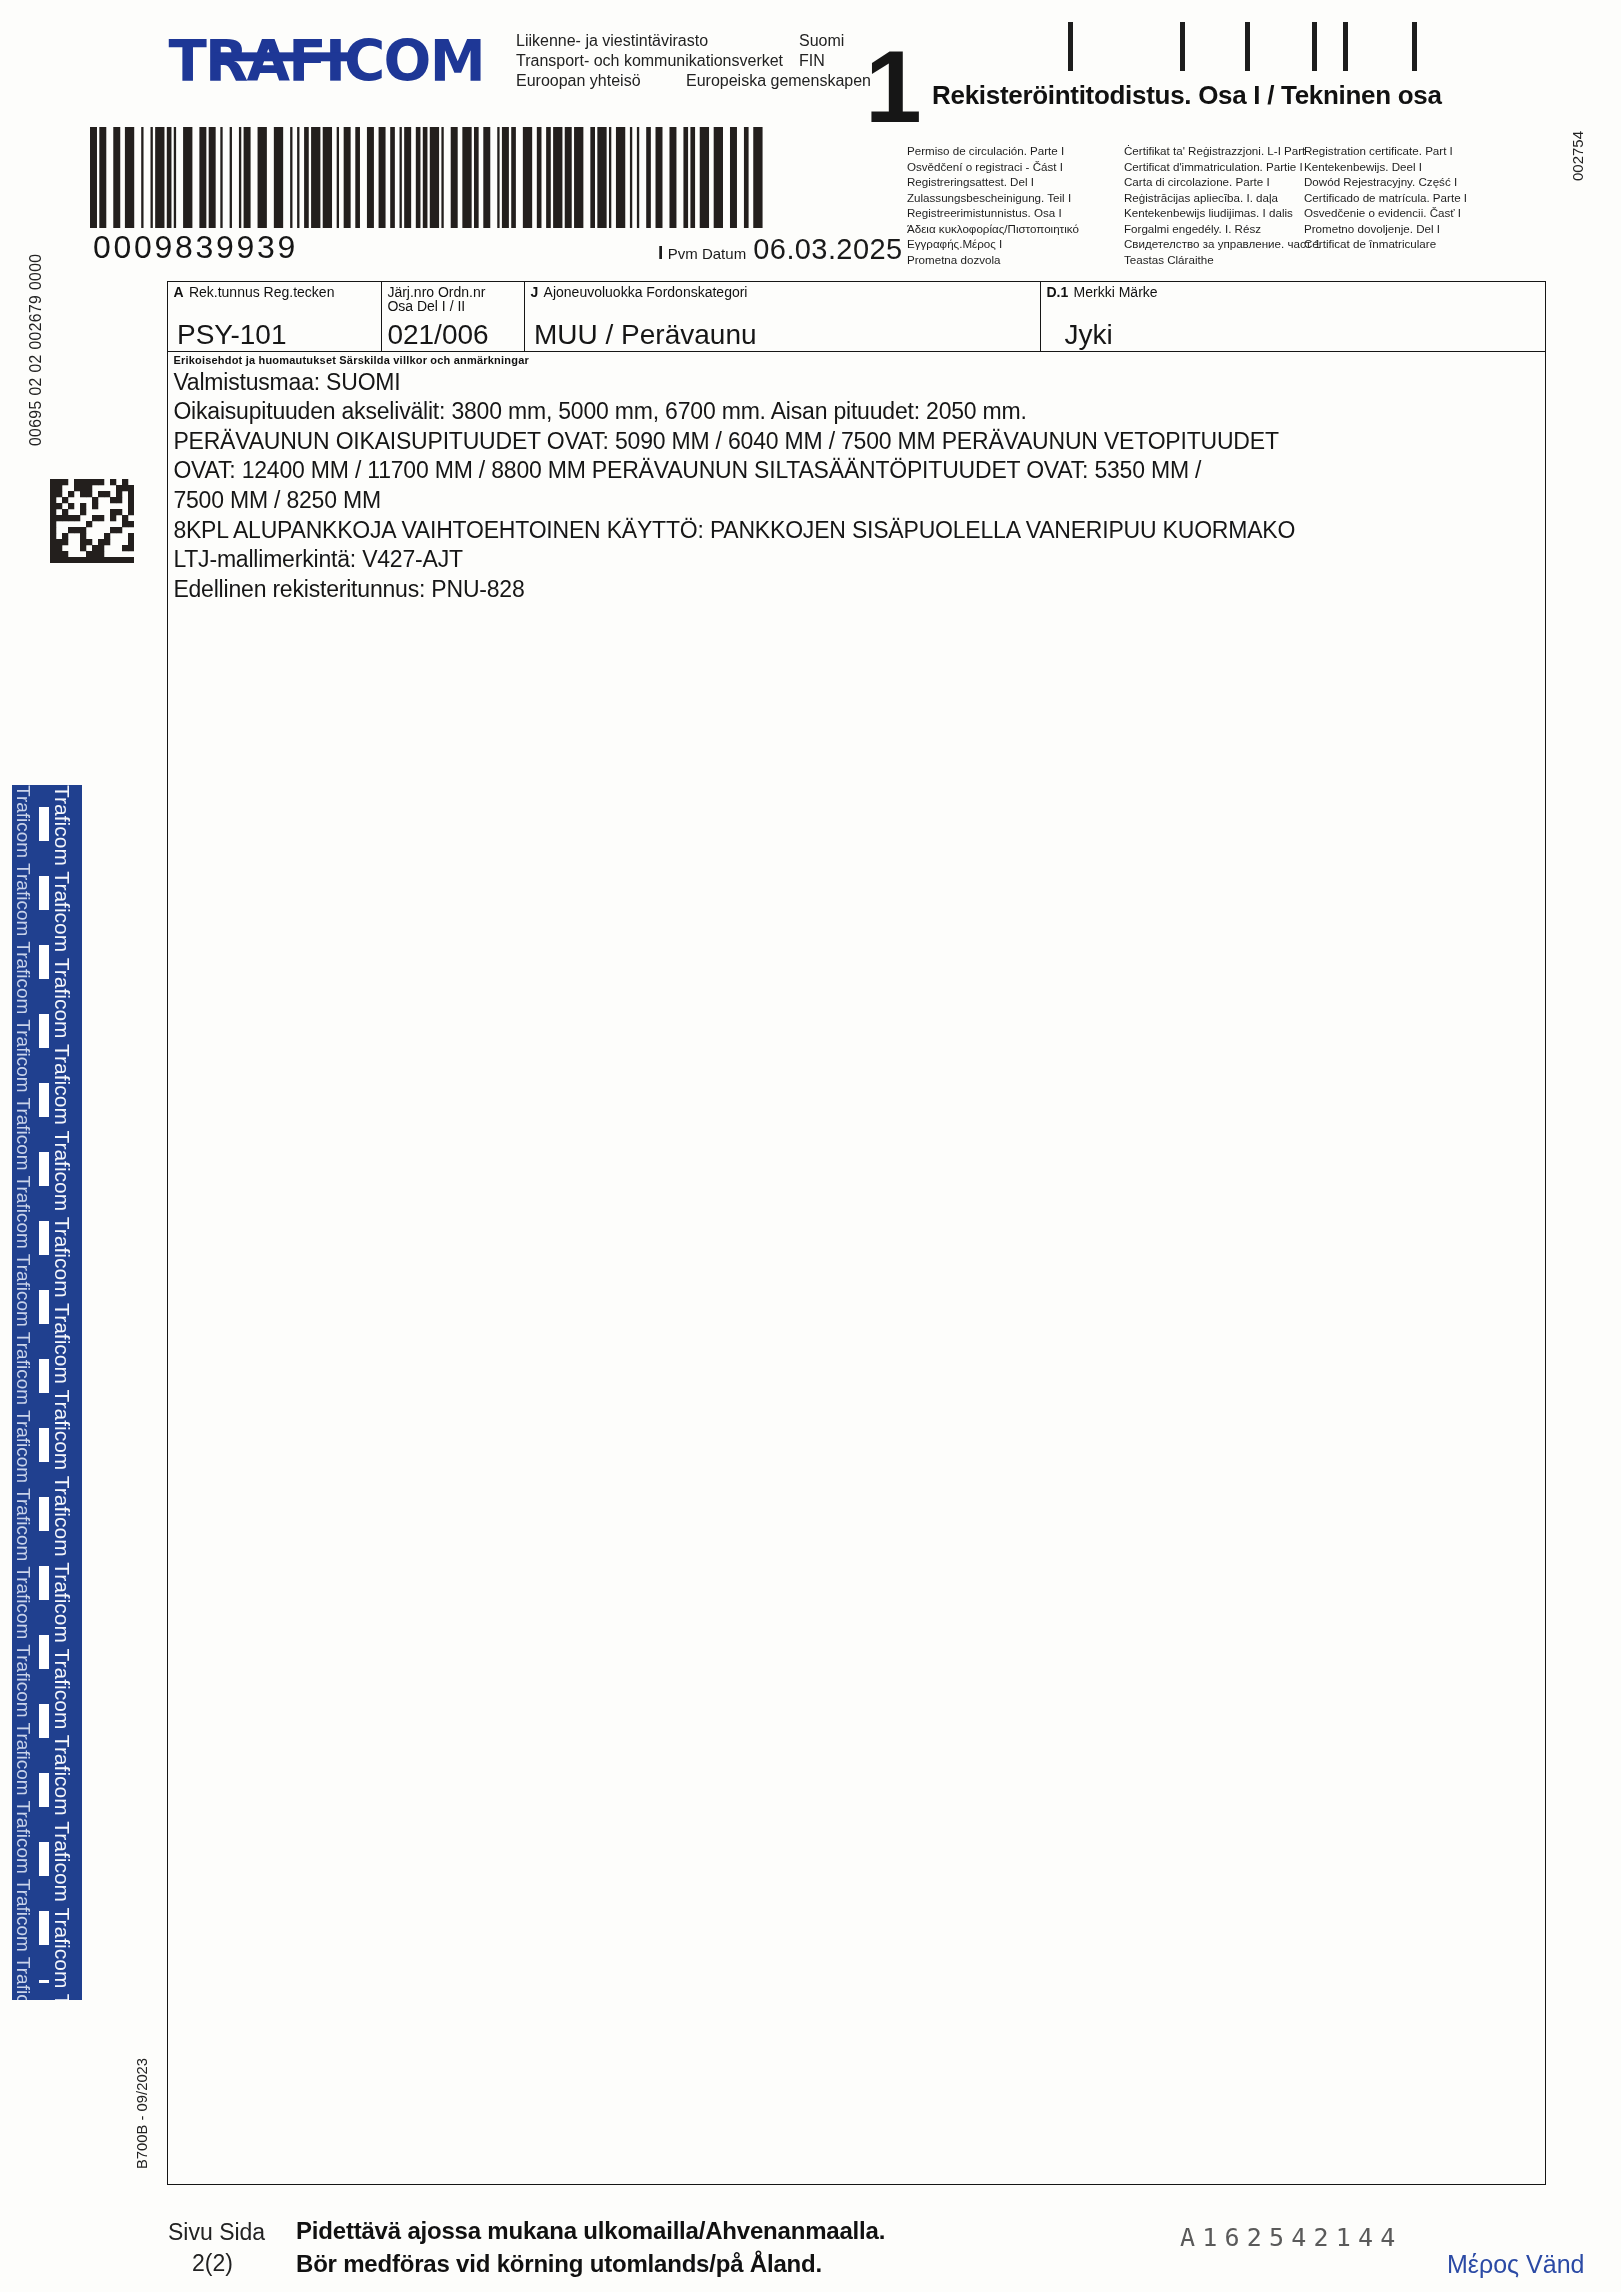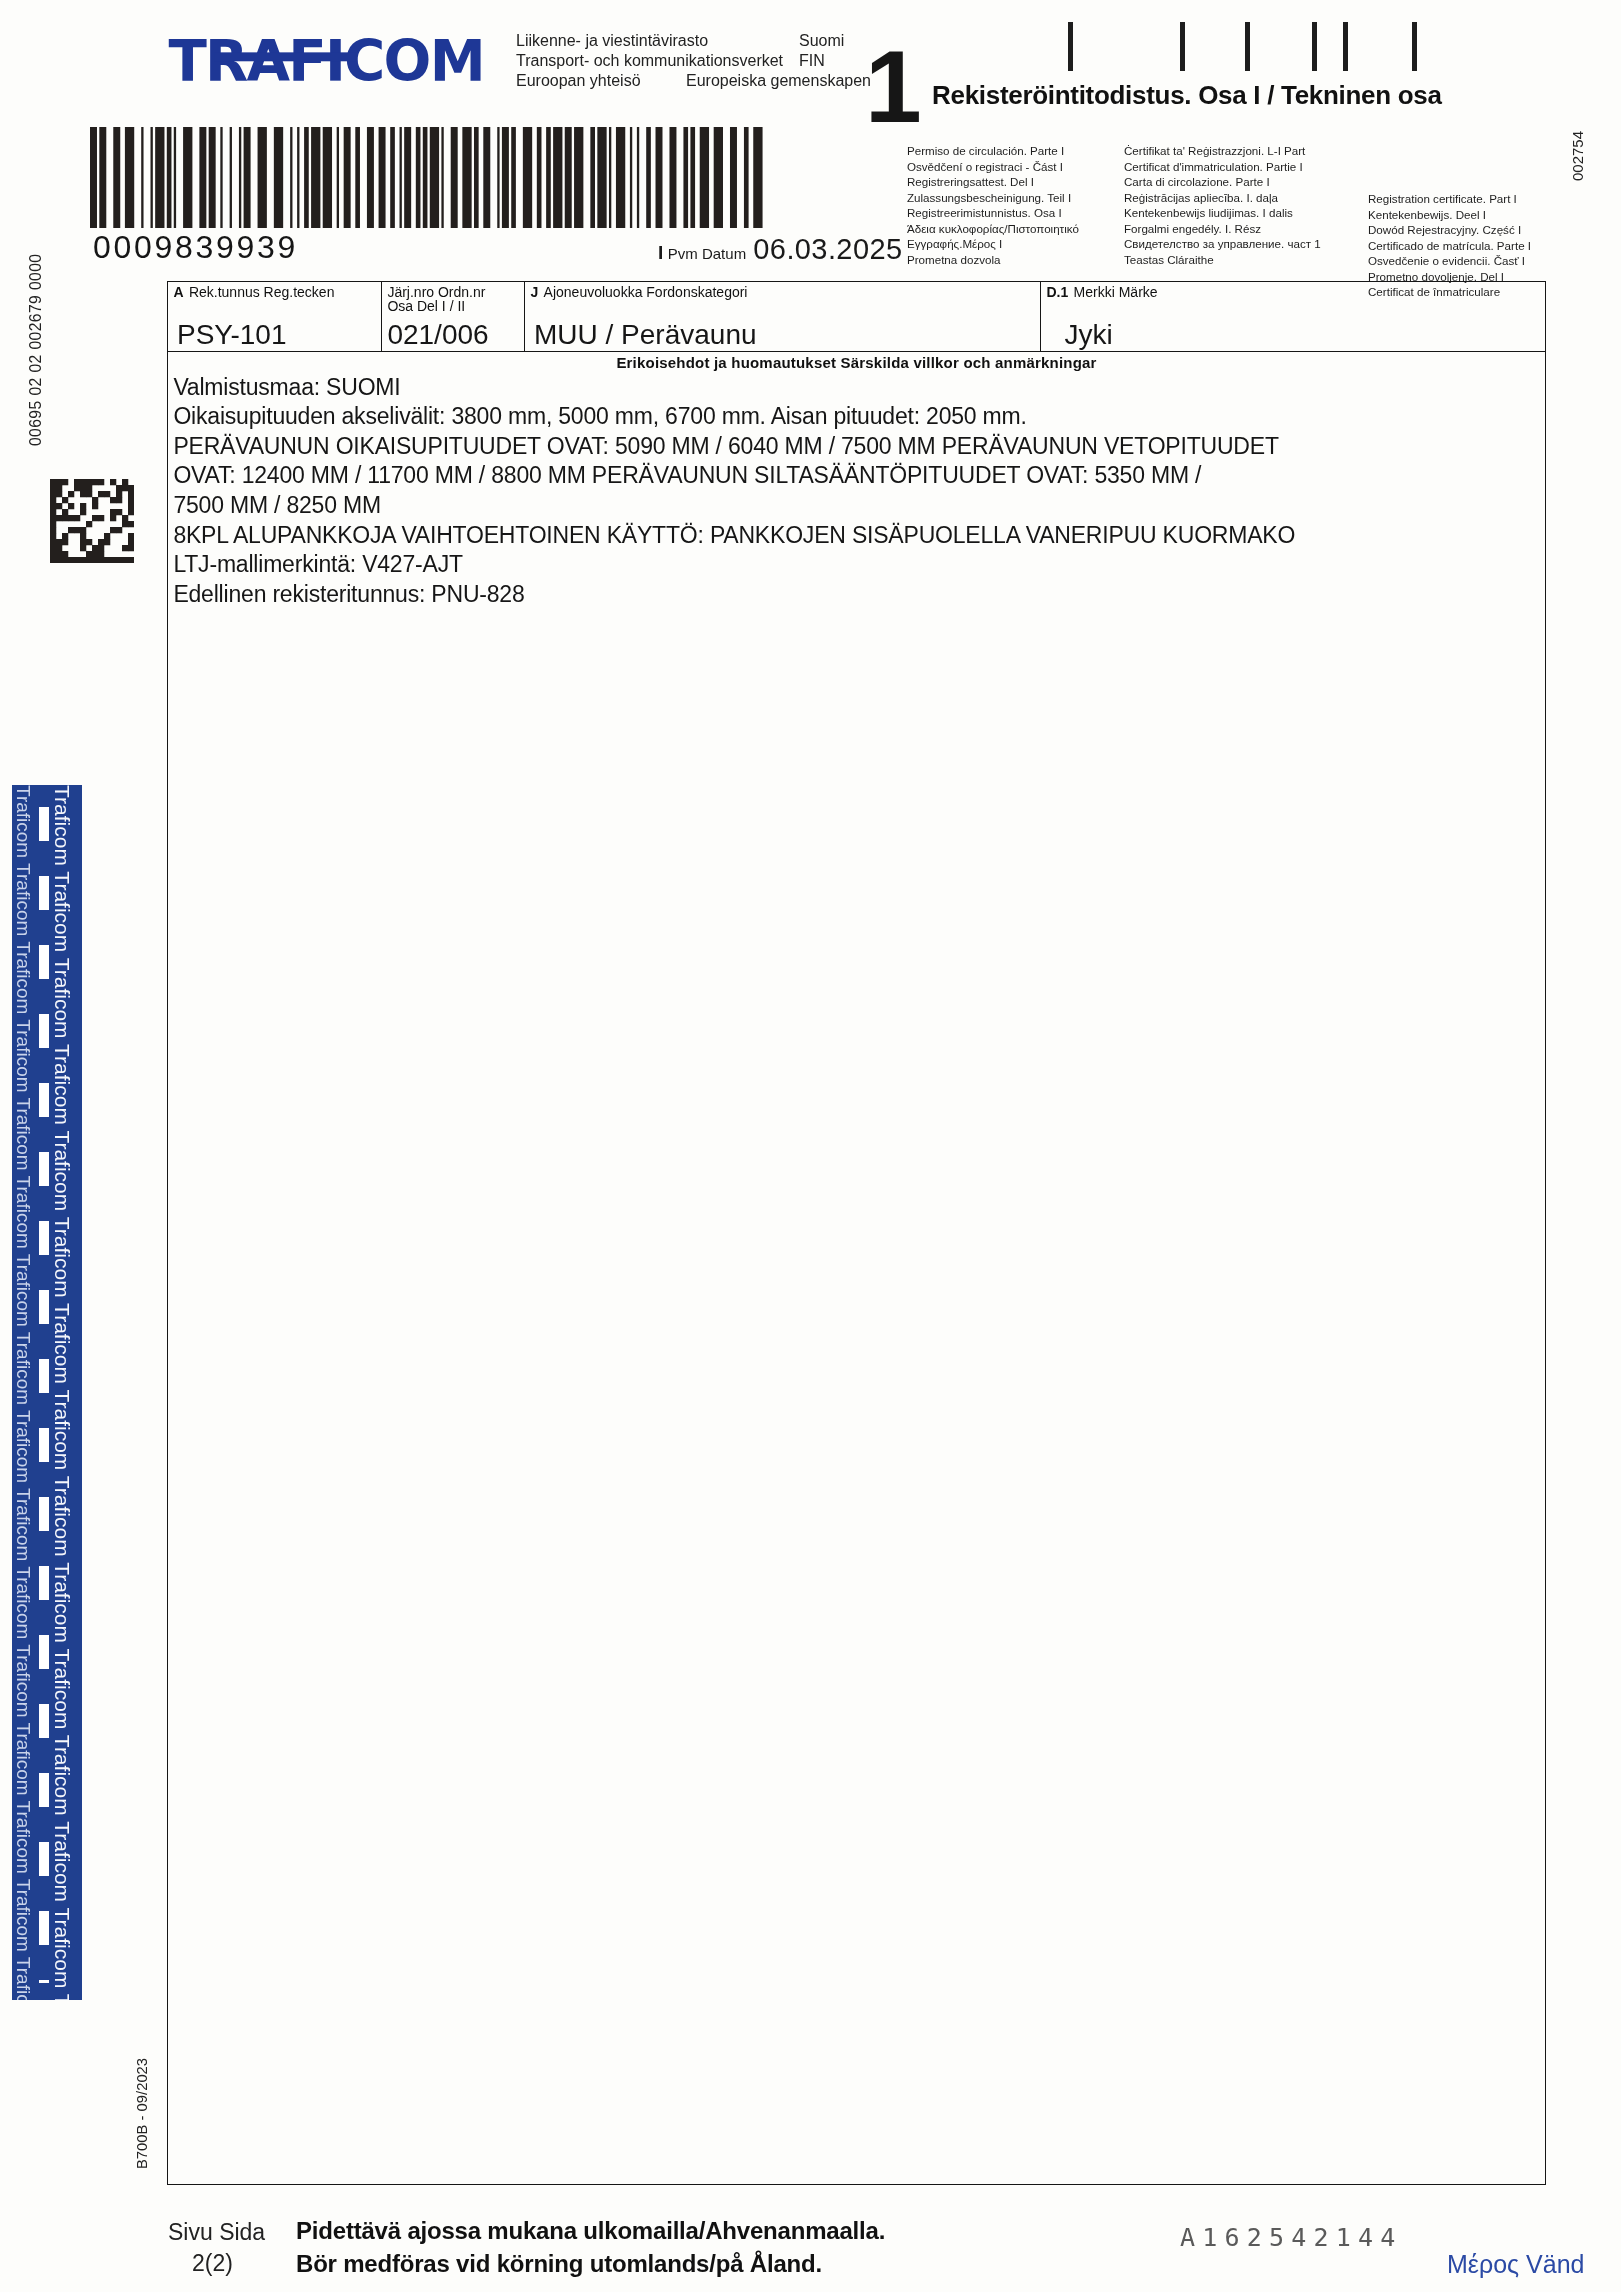--- a/index.html
+++ b/index.html
@@ -28,21 +28,21 @@
   .tick-marks { position:absolute; left:0; top:0; }
   .tick { position:absolute; top:21.5px; width:4.5px; height:49px; background:#1d1d1d; }
 
   .part-number { position:absolute; left:865px; top:36px; font-size:102px; font-weight:bold; line-height:1; color:#161616; letter-spacing:-3.6px; }
   .title-block { position:absolute; left:932px; top:81px; width:636px; }
   .title-line { font-size:26px; font-weight:bold; line-height:29px; color:#111; letter-spacing:-0.3px; }
 
   .translations { position:absolute; top:143px; font-size:11.6px; line-height:15.5px; color:#1e1e1e; }
   .tcol1 { left:907px; width:215px; }
   .tcol2 { left:1124px; width:242px; }
-  .tcol3 { left:1368px; width:184px;margin-top:48px; }
+  .tcol3 { left:1304px; width:184px; }
 
   .barcode { position:absolute; left:90px; top:127px; width:691px; height:101px; }
   .barcode rect { fill:#231f1d; }
   .barcode-number { position:absolute; left:93px; top:229px; font-size:32px; letter-spacing:2.7px; color:#161616; }
 
   .date-block { position:absolute; left:658px; top:233px; display:flex; align-items:baseline; white-space:nowrap; }
   .date-prefix { font-weight:bold; font-size:19px; margin-right:4.5px; }
   .date-label { font-size:15px; margin-right:7.2px; }
   .date-value { font-size:29px; letter-spacing:0.4px; }
 
@@ -54,21 +54,21 @@
   .cell-a { width:213px; }
   .cell-seq { width:143px; }
   .cell-j { width:516px; }
   .cell-d1 { flex:1; }
   .field-label { font-size:14px; line-height:14px; white-space:nowrap; color:#111; }
   .field-code { font-weight:bold; margin-right:5.4px; }
   .field-value { font-size:28px; line-height:29px; padding-left:3.6px; white-space:nowrap; color:#161616; }
   .cell-d1 .field-value { padding-left:18px; }
 
   .remarks { padding:1.8px 5.4px 0 5.4px; }
-  .remarks-header { font-size:15px; font-weight:bold; color:#111; letter-spacing:0.2px;text-align:center; }
+  .remarks-header { font-size:11px; font-weight:bold; color:#111; letter-spacing:0.2px; }
   .remarks-lines { margin-top:1.8px; font-size:23px; line-height:29.6px; color:#161616; letter-spacing:-0.2px; }
   .remarks-lines div { white-space:nowrap; }
 
   .datamatrix { position:absolute; left:50px; top:479px; width:84px; height:84px; }
   .datamatrix rect { fill:#231f1d; }
 
   
   .strip { position:absolute; left:11.6px; top:785px; width:70px; height:1215px; background:#20408f; overflow:hidden; }
   .strip-col-1 { position:absolute; left:0.9px; top:0; height:100%; font-size:19px; color:#c9d3ea; }
   .strip-col-2 { position:absolute; left:38px; top:0; height:100%; font-size:21px; color:#f4f6fb; }

